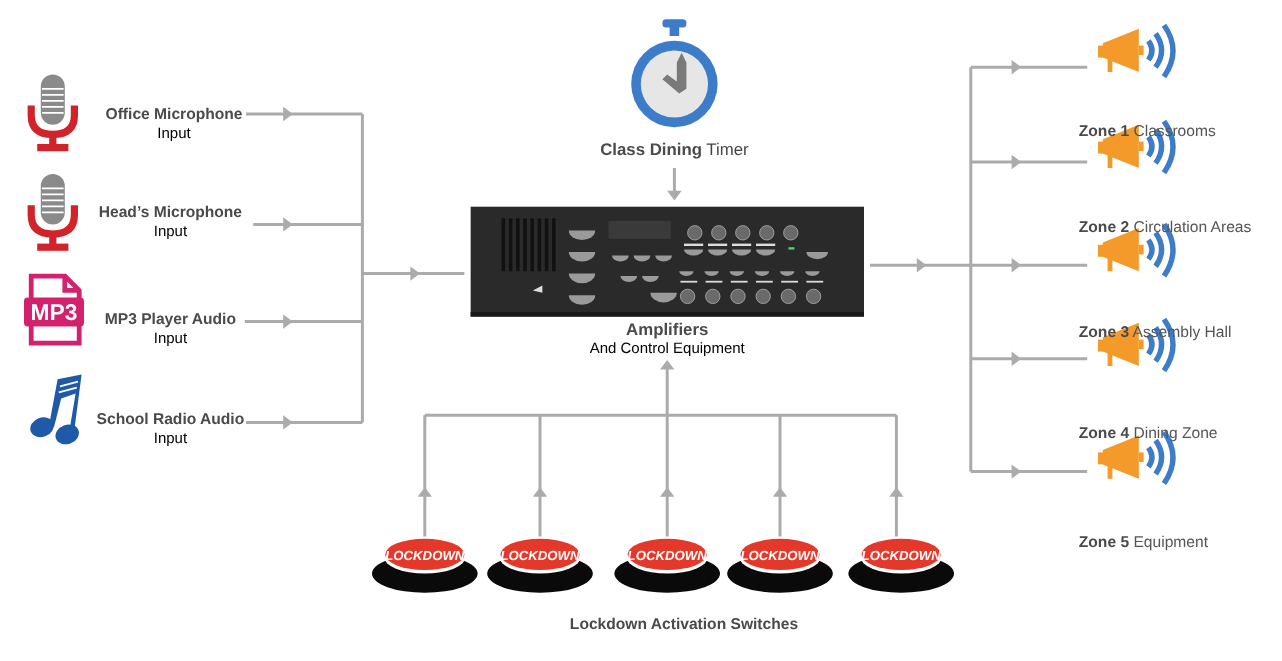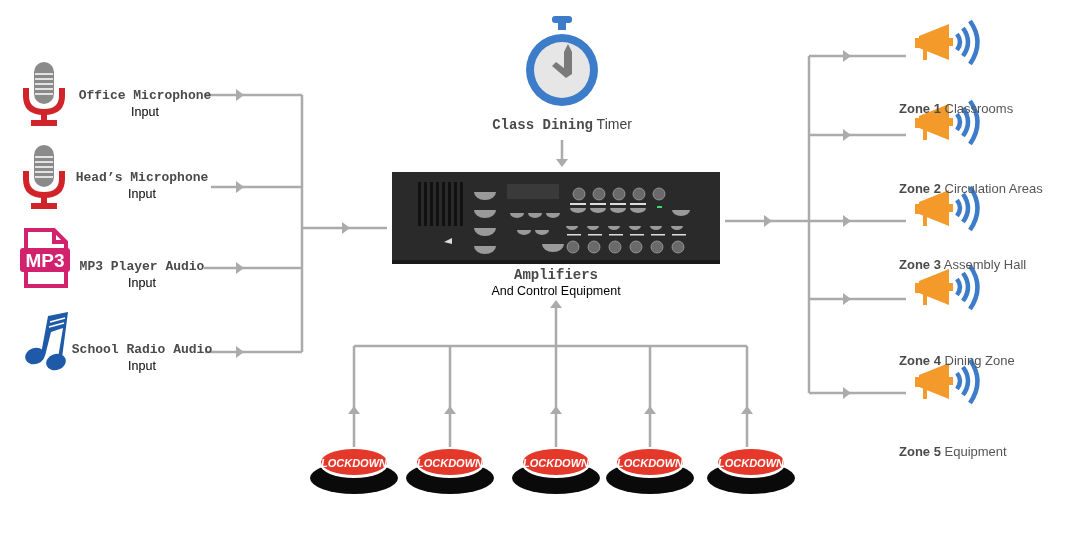--- a/index.html
+++ b/index.html
@@ -1,20 +1,20 @@
 <!DOCTYPE html>
 <html><head>
 <meta charset="utf-8">
 <style>
   html, body { margin:0; padding:0; background:#ffffff; }
   body { width:1068px; height:551px; position:relative; overflow:hidden; font-family:"Liberation Sans", sans-serif; color:#4a4a4a; }
   .abs { position:absolute; }
   svg.wires { position:absolute; left:0; top:0; }
   .lbl { position:absolute; text-align:center; font-size:13px; line-height:16px; color:#444; white-space:nowrap; }
-  .lbl b { font-weight:bold; color:#4a4a4a;font-family:Liberation Mono, monospace; }
+  .lbl b { font-weight:bold; color:#4a4a4a; }
   .lbl .sub { display:block; font-size:12.5px; color:#000000; }
   .zone-lbl { position:absolute; font-size:13px; color:#555; white-space:nowrap;margin-top:24px; }
   .zone-lbl b { color:#4a4a4a; }
   .title-lbl { font-size:14px; }
 </style>
 </head>
 <body>
 
 <svg class="wires" width="1068" height="551">
   <g stroke="#ababab" stroke-width="2.5" fill="none">
@@ -275,21 +275,21 @@
     </g>
     <g fill="none" stroke="#3d7cc9" stroke-width="4.5">
       <path d="M44 16 Q50 24 44 32"></path>
       <path d="M50 10 Q60 24 50 38"></path>
       <path d="M57 3 Q72 24 57 46"></path>
     </g>
   </svg>
 
 <div class="zone-lbl" style="left:899px;top:77px"><b>Zone 1</b><span> Classrooms</span></div>
 <div class="zone-lbl" style="left:899px;top:157px"><b>Zone 2</b><span> Circulation Areas</span></div>
-<div class="zone-lbl" style="left:899px;top:233px"><b>Zone 3</b><span> Assembly Hall</span></div>
+<div class="zone-lbl" style="left:899px;top:245px"><b>Zone 3</b><span> Assembly Hall</span></div>
 <div class="zone-lbl" style="left:899px;top:329px"><b>Zone 4</b><span> Dining Zone</span></div>
 <div class="zone-lbl" style="left:899px;top:420px"><b>Zone 5</b><span> Equipment</span></div>
 
 <svg class="abs" style="left:308px;top:444px" width="92" height="52" viewBox="0 0 92 52">
   <ellipse cx="46" cy="34" rx="44" ry="16" fill="#0a0a0a"></ellipse>
   <ellipse cx="46" cy="20" rx="34" ry="14" fill="#ffffff"></ellipse>
   <ellipse cx="46" cy="18" rx="33" ry="13" fill="#e4392a"></ellipse>
   <text x="46" y="23" text-anchor="middle" font-family="Liberation Sans, sans-serif" font-weight="bold" font-style="italic" font-size="11" fill="#fff">LOCKDOWN</text>
 </svg>
 <svg class="abs" style="left:404px;top:444px" width="92" height="52" viewBox="0 0 92 52">
@@ -311,13 +311,14 @@
   <text x="46" y="23" text-anchor="middle" font-family="Liberation Sans, sans-serif" font-weight="bold" font-style="italic" font-size="11" fill="#fff">LOCKDOWN</text>
 </svg>
 <svg class="abs" style="left:705px;top:444px" width="92" height="52" viewBox="0 0 92 52">
   <ellipse cx="46" cy="34" rx="44" ry="16" fill="#0a0a0a"></ellipse>
   <ellipse cx="46" cy="20" rx="34" ry="14" fill="#ffffff"></ellipse>
   <ellipse cx="46" cy="18" rx="33" ry="13" fill="#e4392a"></ellipse>
   <text x="46" y="23" text-anchor="middle" font-family="Liberation Sans, sans-serif" font-weight="bold" font-style="italic" font-size="11" fill="#fff">LOCKDOWN</text>
 </svg>
 
 <div class="lbl" style="left:420px;top:512px;width:300px">
+  <b>Lockdown Activation Switches</b>
 </div>
 
 </body></html>

